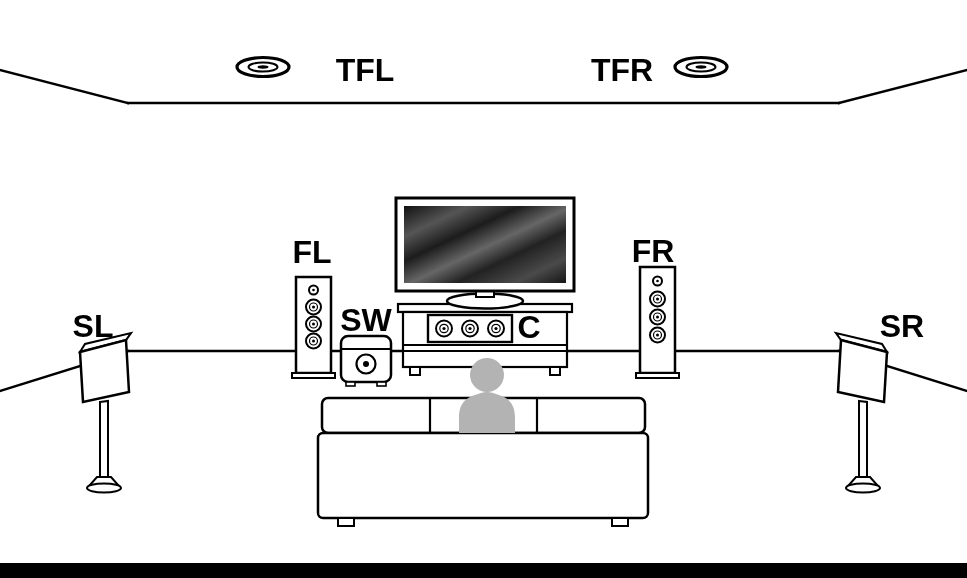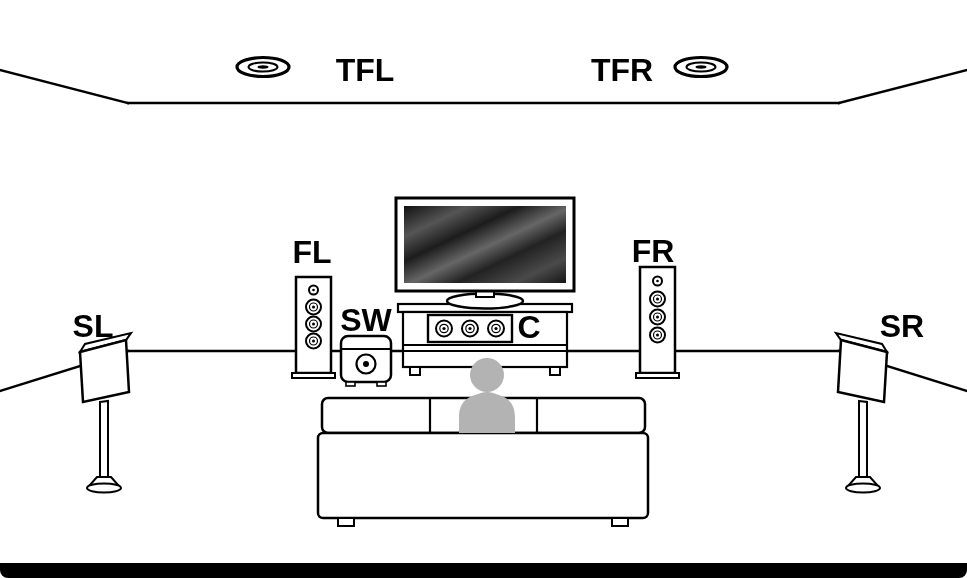--- a/index.html
+++ b/index.html
@@ -3,21 +3,20 @@
 <meta charset="utf-8">
 <style>
   html, body { margin: 0; padding: 0; background: #ffffff; }
   .canvas {
     position: relative;
     width: 967px;
     height: 578px;
     background: #ffffff;
     overflow: hidden;
     font-family: "Liberation Sans", sans-serif;
-    border-radius: 8px;
   }
   .canvas svg { display: block; width: 967px; height: 578px; }
   .label {
     font-family: "Liberation Sans", sans-serif;
     font-weight: bold;
     font-size: 32px;
     fill: #000000;
   }
 </style>
 </head>

